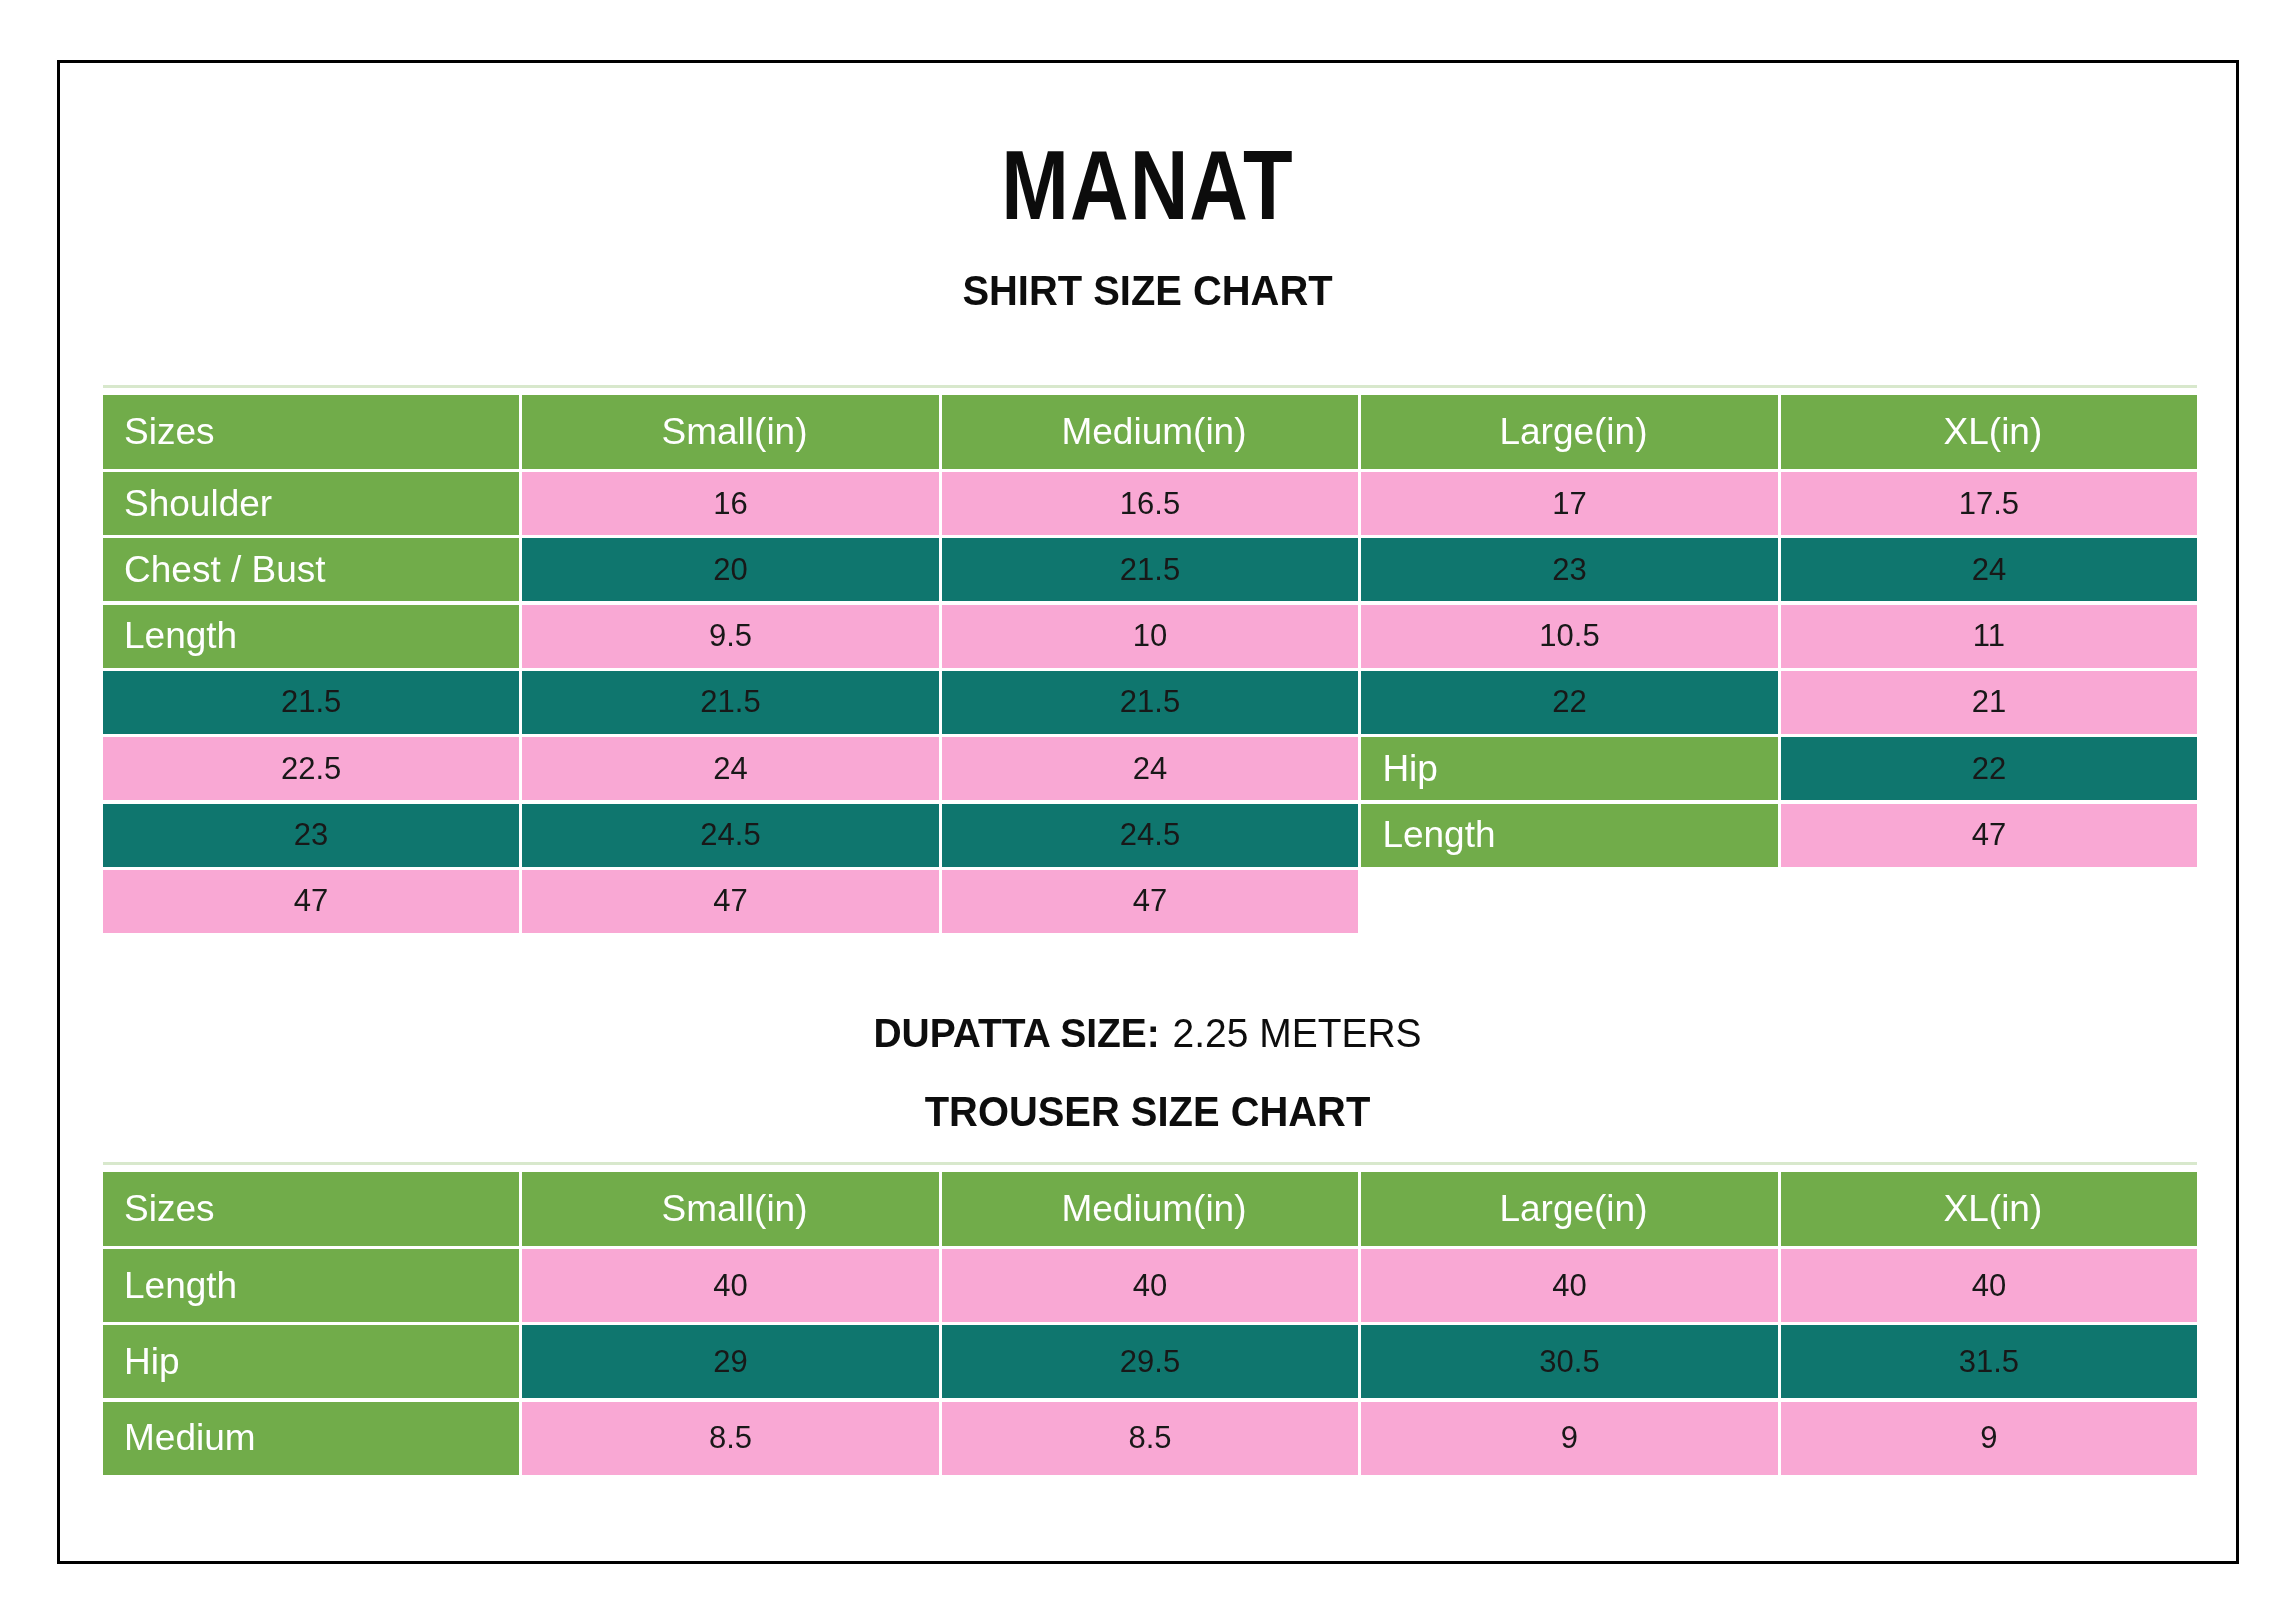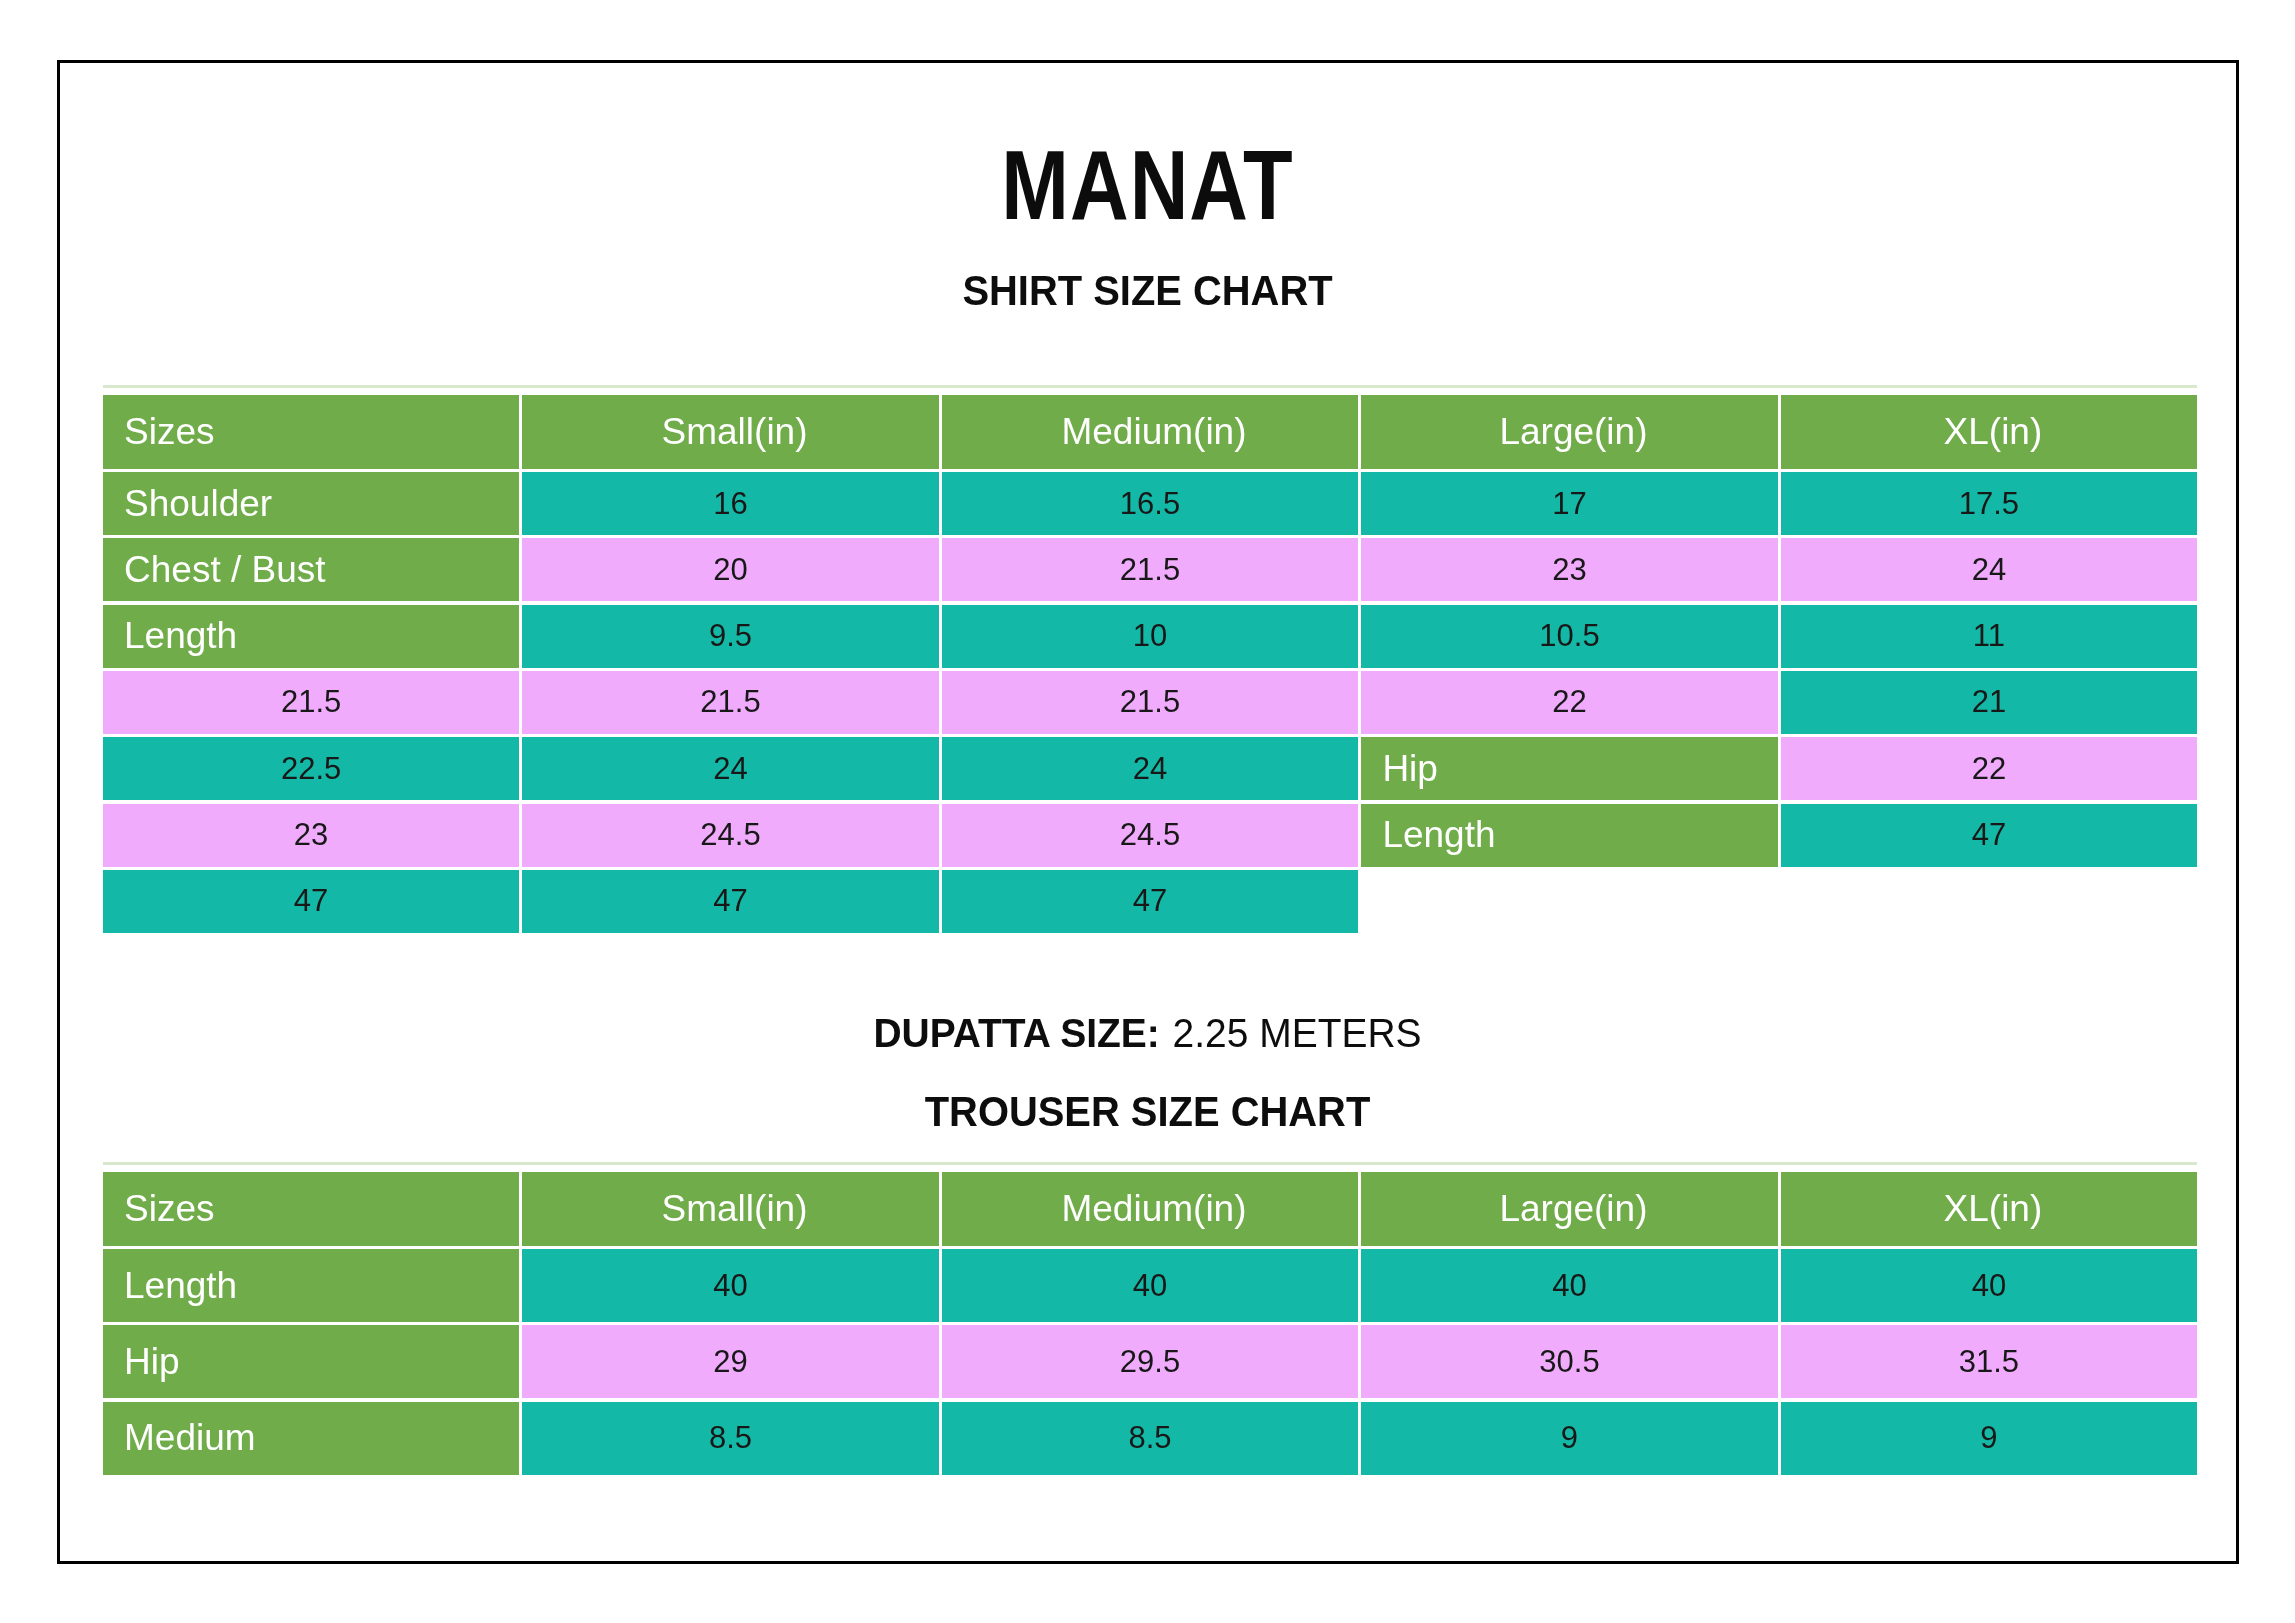--- a/index.html
+++ b/index.html
@@ -30,22 +30,22 @@
   .table-rule{height:2.6px;background:#d8e8cc;margin-bottom:7.2px;}
   .grid{
     display:grid;grid-template-columns:repeat(5,1fr);gap:3.3px;background:#fff;
   }
   .shirt-grid{grid-template-rows:74px;grid-auto-rows:63px;}
   .trouser-grid{grid-template-rows:74px;grid-auto-rows:73px;}
   .cell{display:flex;align-items:center;box-sizing:border-box;}
   .green{background:#71ac4a;color:#ffffff;font-size:37px;padding-left:21px;}
   .head-center{justify-content:center;padding-left:8px;}
   .val-cell{justify-content:center;font-size:31px;color:#181818;}
-  .band-dark{background:#14b8a6;}
-  .band-light{background:#f0abfc;}
+  .band-dark{background:#f9a8d4;}
+  .band-light{background:#0f766e;}
 </style>
 </head>
 <body>
 
 <div class="frame"></div>
 
 <div class="center-text brand">MANAT</div>
 
 <div class="center-text chart-title shirt-title">SHIRT SIZE CHART</div>
 

